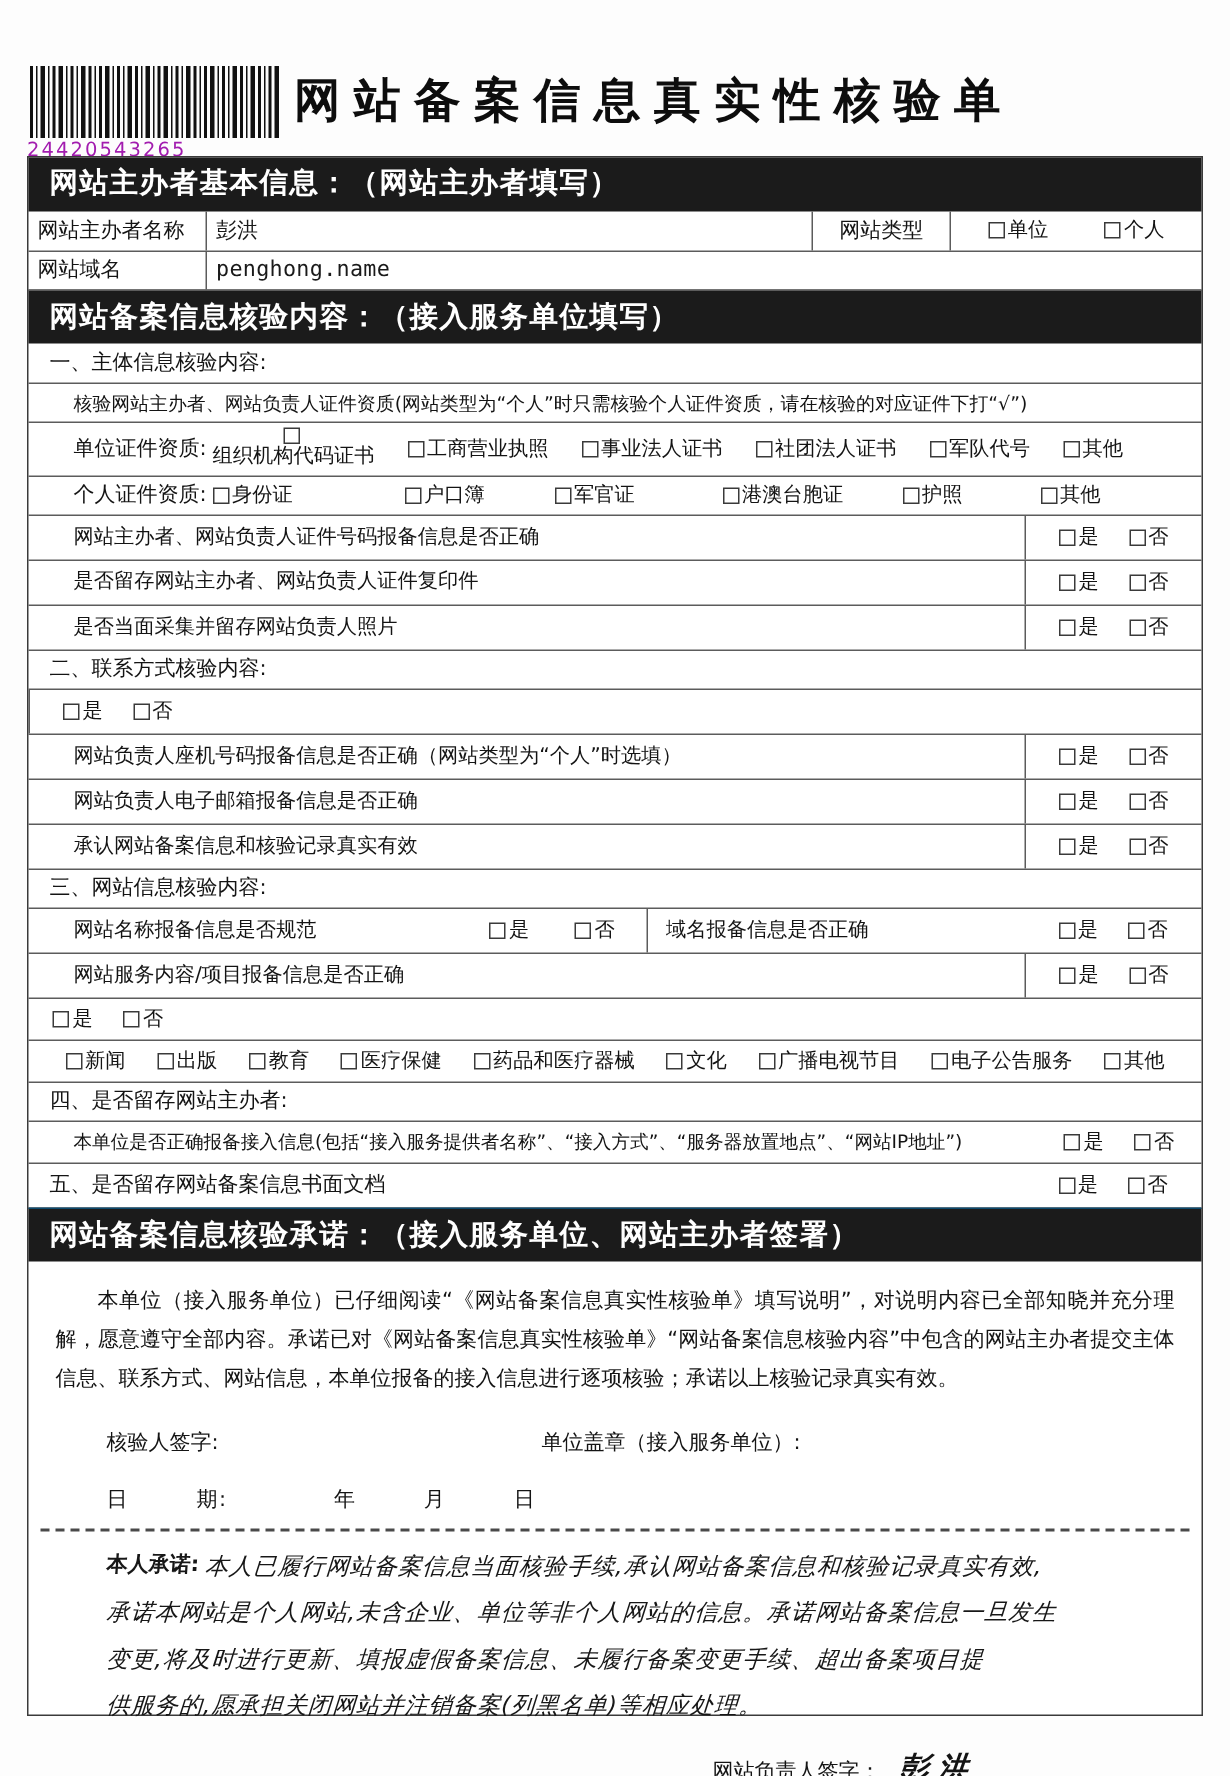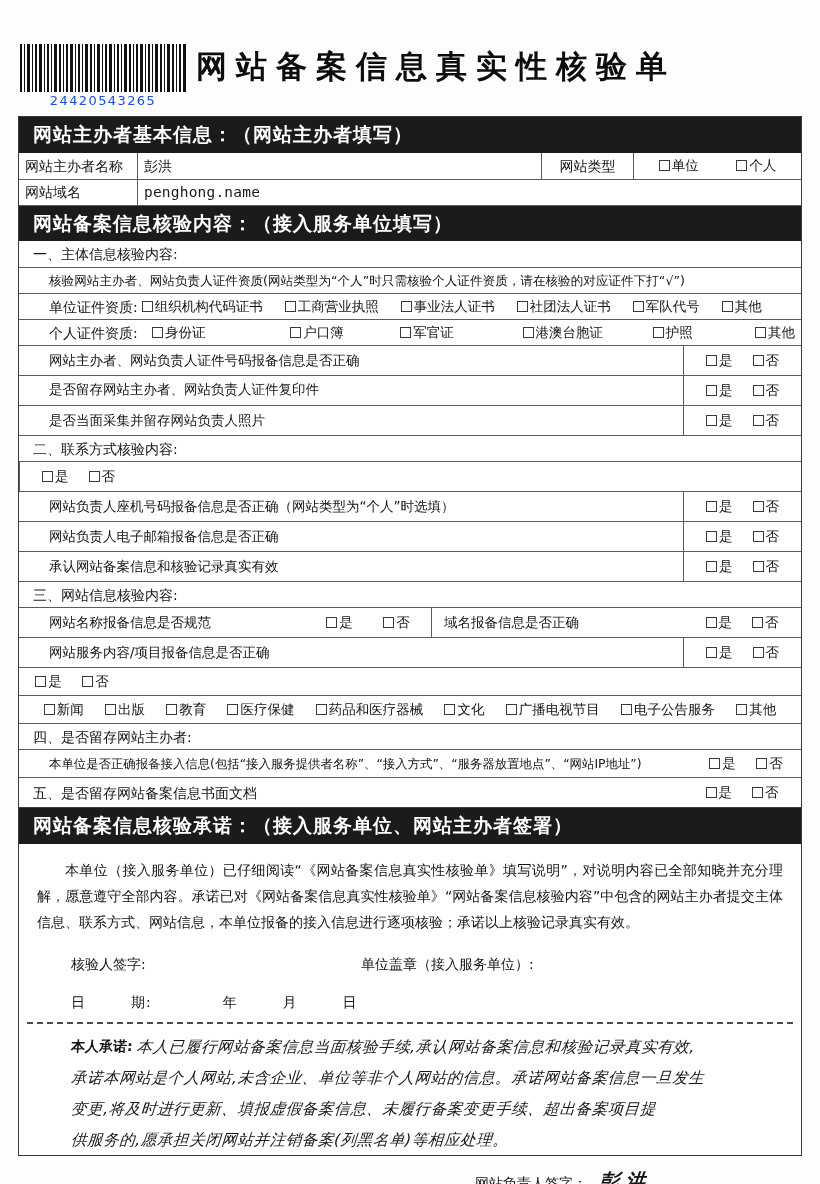--- a/index.html
+++ b/index.html
@@ -37,38 +37,37 @@
   }
   .barcode {
     height: 48px;
     width: 170px;
     display: block;
   }
   .barcode-num {
     font-family: "DejaVu Sans", "Liberation Sans", sans-serif;
     font-size: 13px;
     letter-spacing: 1.4px;
-    text-align: center;
     margin-top: 1px;
-    color: #1d4ed8;
+    color: #a21caf;
   }
   .doc-title {
     position: absolute;
     left: 196px; top: 46px;
     font-size: 31px;
     font-weight: bold;
     letter-spacing: 9px;
     color: #0d0d0d;
     white-space: nowrap;
   }
 
   
   .frame {
     position: absolute;
-    left: 18px; top: 116px;
+    left: 18px; top: 104px;
     width: 784px;
     height: 1040px;
     border: 1.6px solid #3a3a3a;
     box-sizing: border-box;
     background: #ffffff;
   }
 
   .band {
     background: #1b1b1b;
     color: #ffffff;
@@ -301,21 +300,21 @@
       <div class="cell section-head" style="flex:1;">一、主体信息核验内容:</div>
     </div>
 
     <div class="row">
       <div class="cell indent1" style="flex:1;font-size:12.6px;">核验网站主办者、网站负责人证件资质(网站类型为“个人”时只需核验个人证件资质，请在核验的对应证件下打“√”)</div>
     </div>
 
     <div class="row">
       <div class="cell indent1" style="flex:1;justify-content:flex-start;gap:0;">
         <span class="lbl">单位证件资质:</span>
-        <span class="cb" style="margin-left:4px;">
+        <span class="cb" style="margin-left:4px;flex-direction:column;">
             <span class="box"></span>
             <span>组织机构代码证书</span>
           </span>
         <span class="cb" style="margin-left:22px;">
             <span class="box"></span>
             <span>工商营业执照</span>
           </span>
         <span class="cb" style="margin-left:22px;">
             <span class="box"></span>
             <span>事业法人证书</span>
@@ -329,21 +328,21 @@
             <span>军队代号</span>
           </span>
         <span class="cb" style="margin-left:22px;">
             <span class="box"></span>
             <span>其他</span>
           </span>
       </div>
     </div>
 
     <div class="row">
-      <div class="cell indent1" style="flex:1;justify-content:space-between;">
+      <div class="cell indent1" style="flex:1;justify-content:flex-start;">
         <span class="lbl">个人证件资质:</span>
         <span class="cb" style="margin-left:4px;width:128px;">
             <span class="box"></span>
             <span>身份证</span>
           </span>
         <span class="cb" style="width:100px;">
             <span class="box"></span>
             <span>户口簿</span>
           </span>
         <span class="cb" style="width:112px;">

